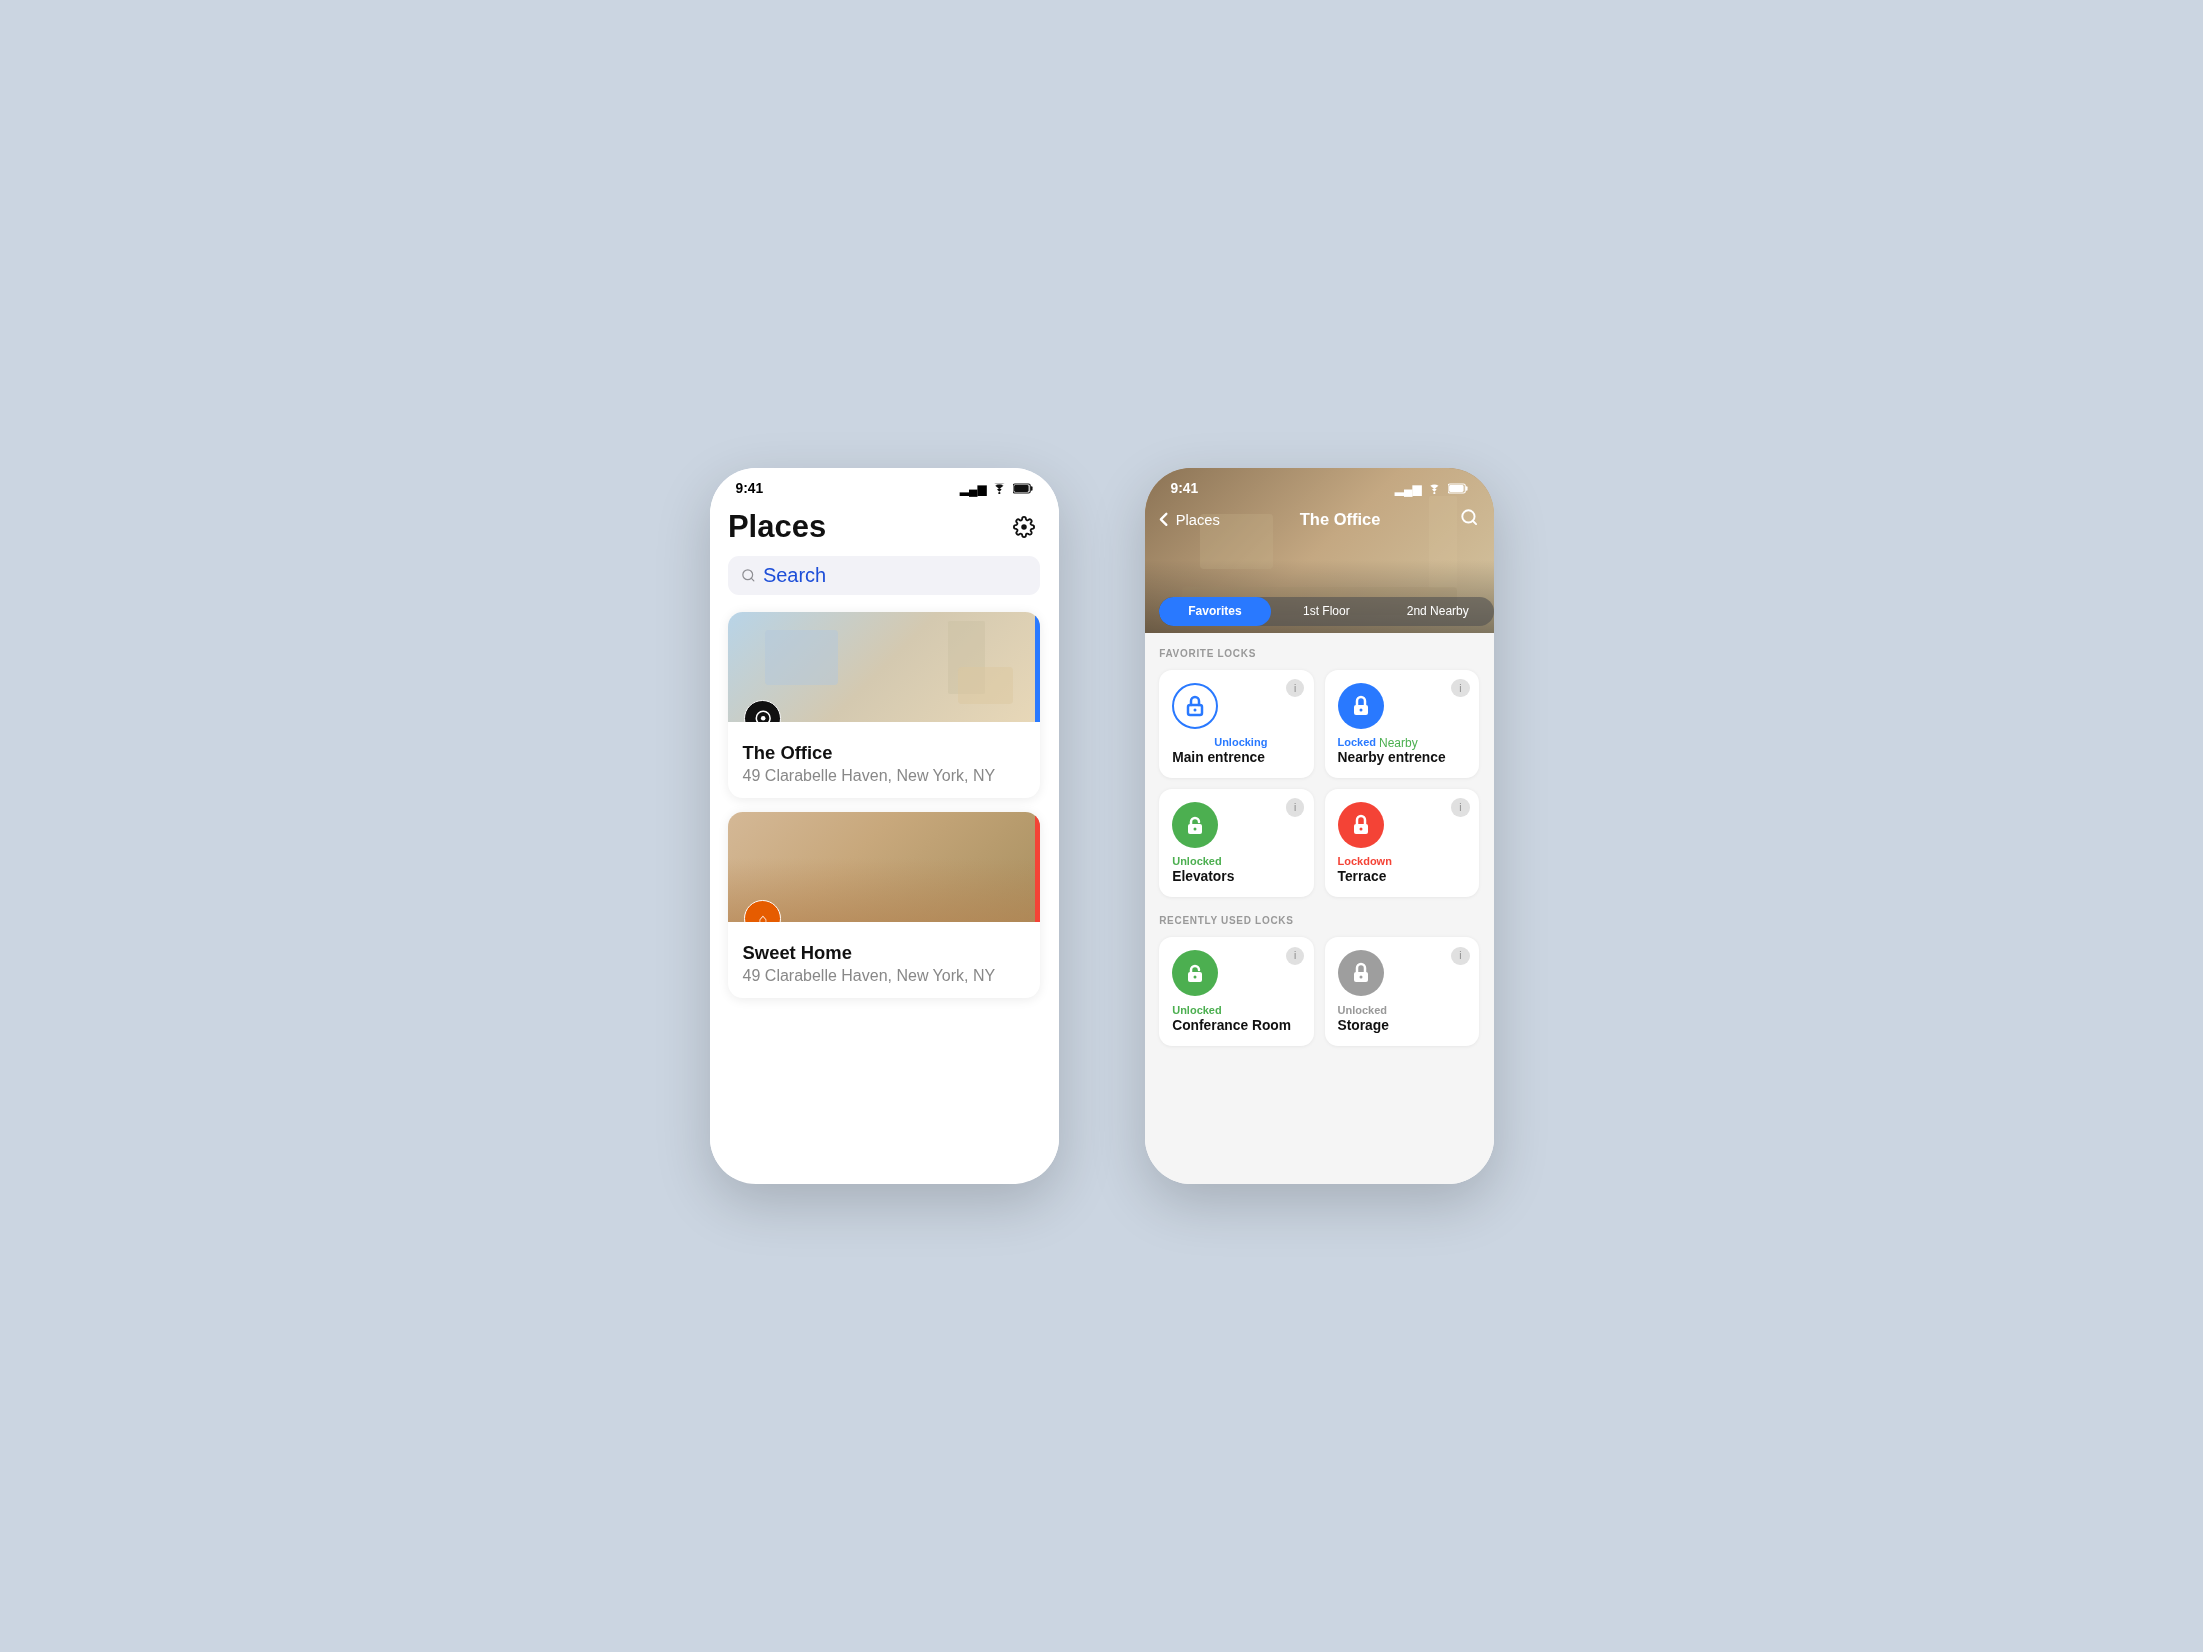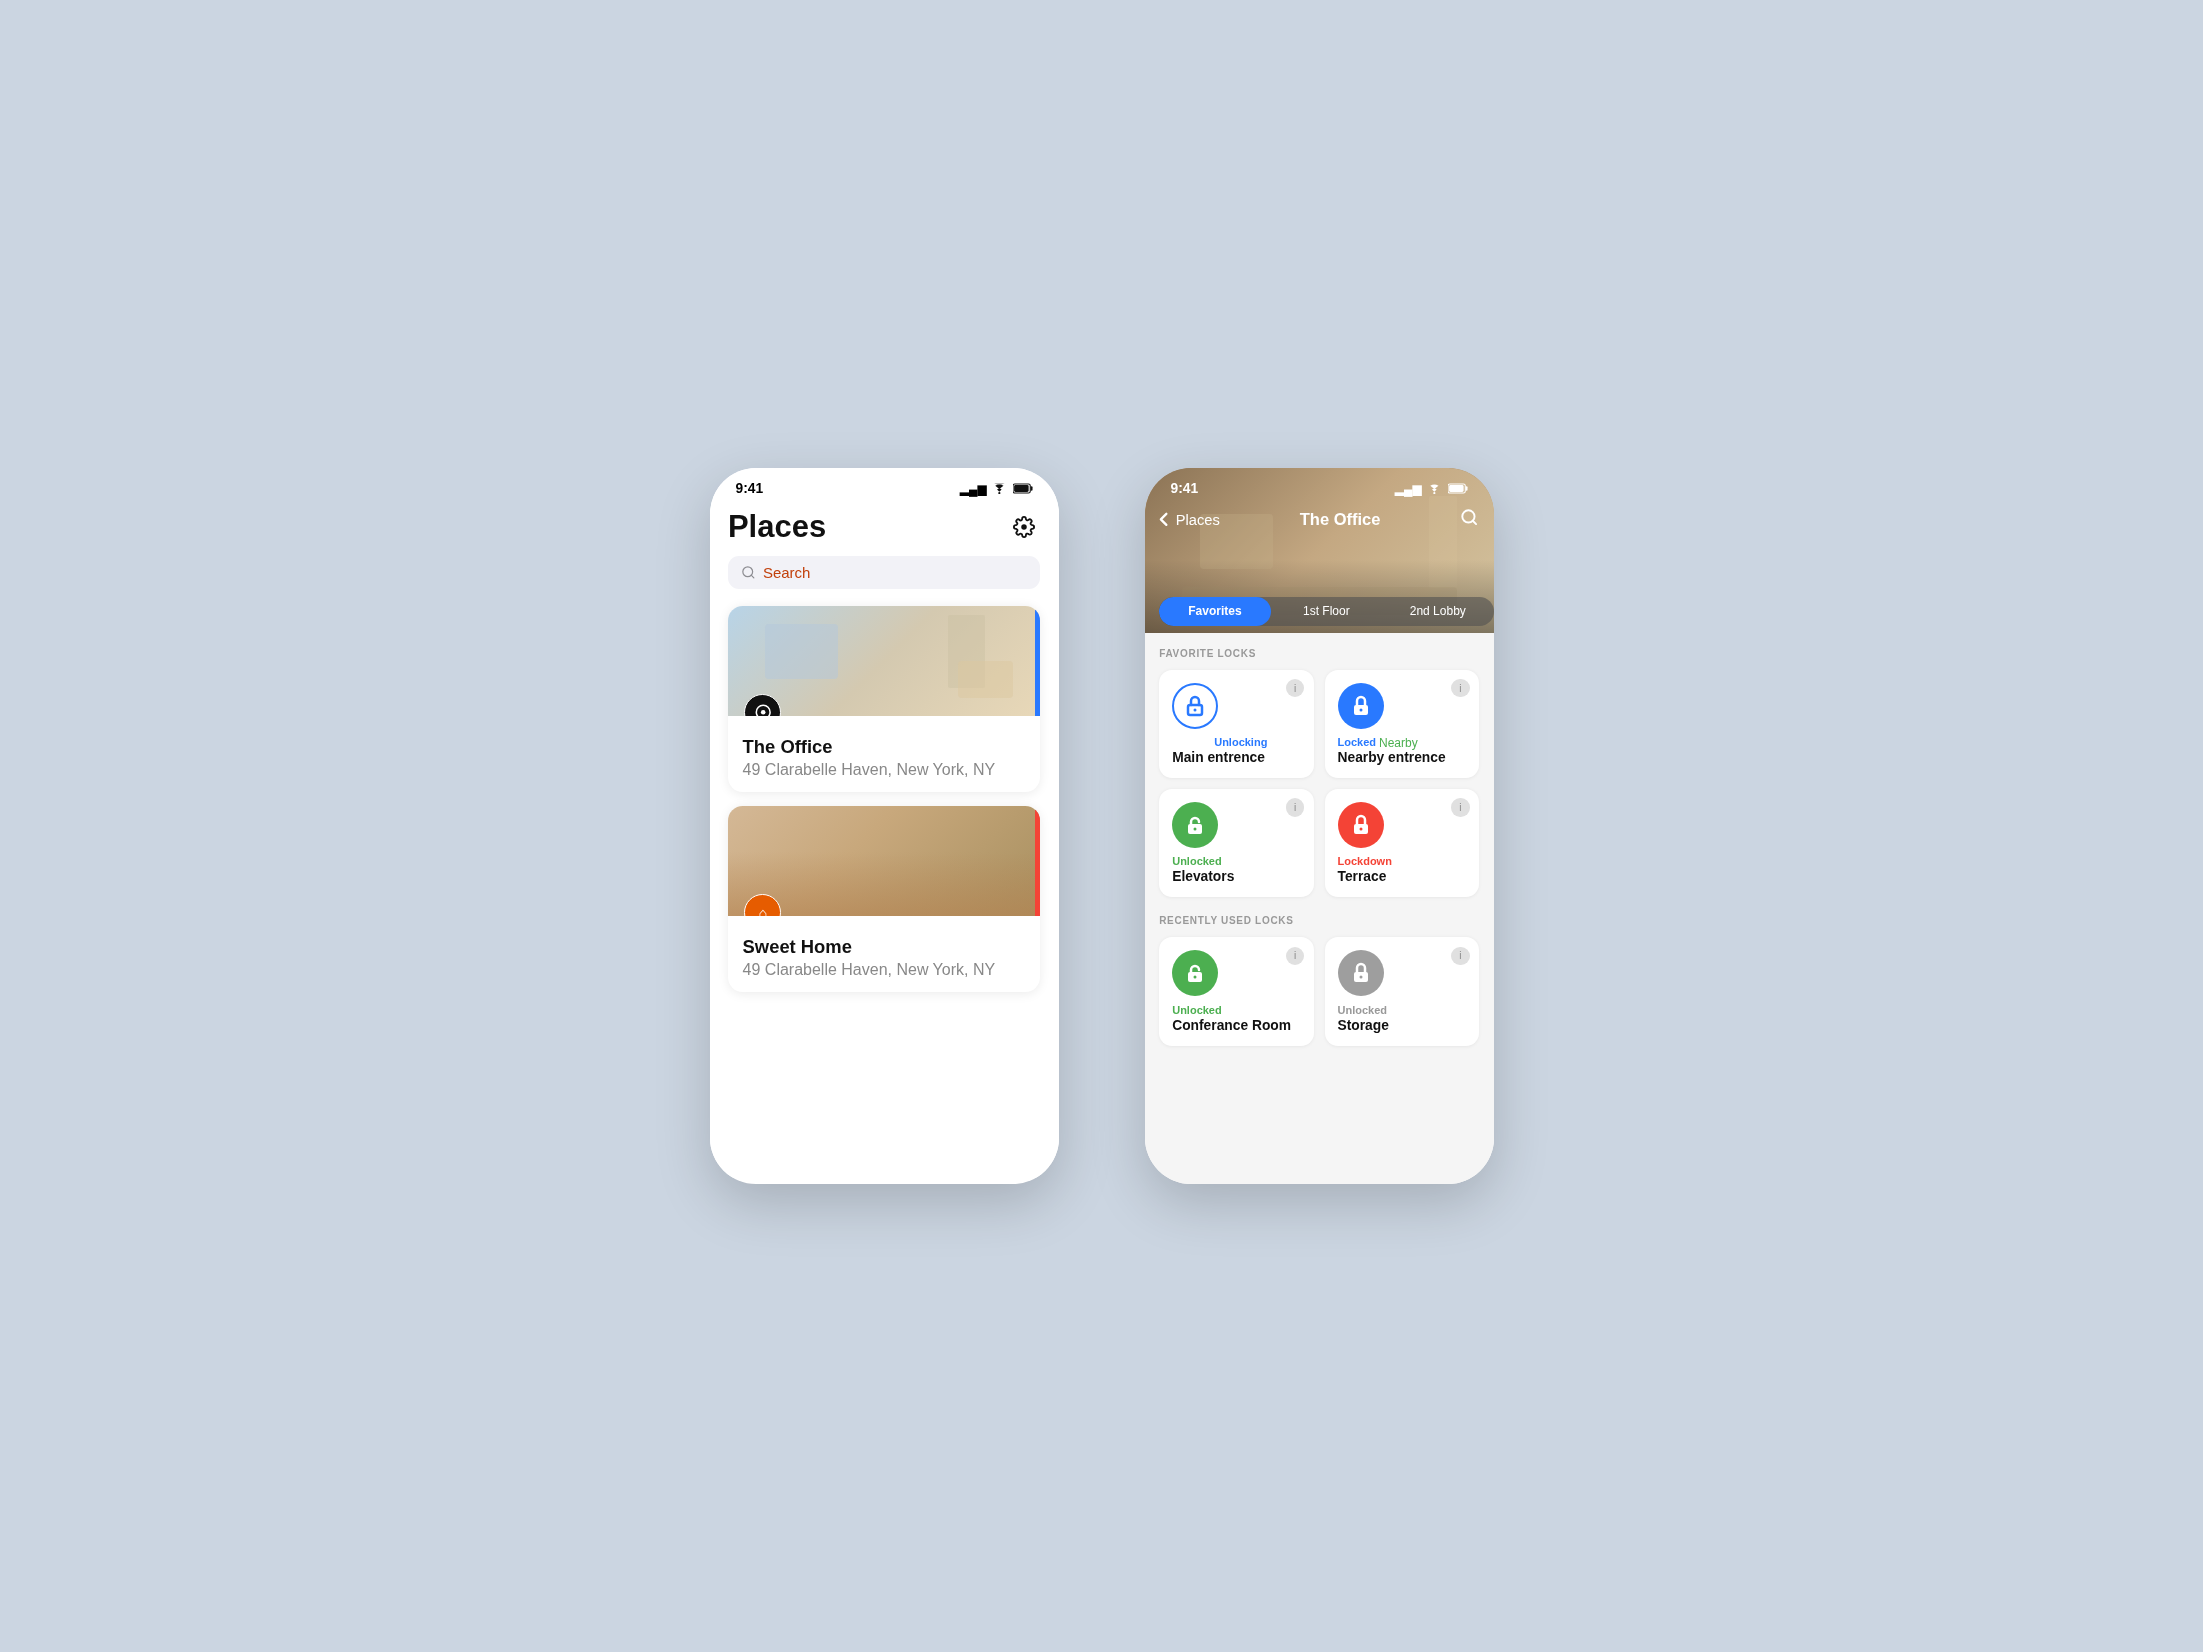--- a/index.html
+++ b/index.html
@@ -346,21 +346,21 @@
             <path d="M19.4 15a1.65 1.65 0 00.33 1.82l.06.06a2 2 0 010 2.83 2 2 0 01-2.83 0l-.06-.06a1.65 1.65 0 00-1.82-.33 1.65 1.65 0 00-1 1.51V21a2 2 0 01-4 0v-.09A1.65 1.65 0 009 19.4a1.65 1.65 0 00-1.82.33l-.06.06a2 2 0 01-2.83-2.83l.06-.06A1.65 1.65 0 004.68 15a1.65 1.65 0 00-1.51-1H3a2 2 0 010-4h.09A1.65 1.65 0 004.6 9a1.65 1.65 0 00-.33-1.82l-.06-.06a2 2 0 012.83-2.83l.06.06A1.65 1.65 0 009 4.68a1.65 1.65 0 001-1.51V3a2 2 0 014 0v.09a1.65 1.65 0 001 1.51 1.65 1.65 0 001.82-.33l.06-.06a2 2 0 012.83 2.83l-.06.06A1.65 1.65 0 0019.4 9a1.65 1.65 0 001.51 1H21a2 2 0 010 4h-.09a1.65 1.65 0 00-1.51 1z" stroke="#111" stroke-width="2" stroke-linecap="round" stroke-linejoin="round"></path>
           </svg>
         </div>
       </div>
 
       <div class="search-bar">
         <svg width="14.7" height="14.7" viewBox="0 0 24 24" fill="none">
           <circle cx="11" cy="11" r="8" stroke="#8e8e93" stroke-width="2"></circle>
           <path d="M21 21l-4.35-4.35" stroke="#8e8e93" stroke-width="2" stroke-linecap="round"></path>
         </svg>
-        <span style="color:#c2410c; font-size:15px;">Search</span>
+        <span style="color:#1d4ed8; font-size:20px;">Search</span>
       </div>
 
       <div class="place-card">
         <div class="card-img-bg img-office">
 
           <div style="position:absolute;top:18.4px;left:37px;width:73px;height:55px;background:rgba(180,200,220,0.5);border-radius:3.7px;"></div>
           <div style="position:absolute;top:9.2px;right:55px;width:37px;height:73px;background:rgba(200,190,160,0.4);border-radius:1.8px;"></div>
           <div style="position:absolute;bottom:18.4px;right:27.5px;width:55px;height:37px;background:rgba(220,200,160,0.5);border-radius:3.7px;"></div>
           <div class="card-accent" style="background:#2979ff;"></div>
           <div class="card-icon" style="background:#111; bottom:-14.7px;">
@@ -433,21 +433,21 @@
           <svg width="18.4" height="18.4" viewBox="0 0 24 24" fill="none">
             <circle cx="11" cy="11" r="8" stroke="white" stroke-width="2.5"></circle>
             <path d="M21 21l-4.35-4.35" stroke="white" stroke-width="2.5" stroke-linecap="round"></path>
           </svg>
         </div>
       </div>
 
       <div class="tab-bar">
         <div class="tab-item active">Favorites</div>
         <div class="tab-item">1st Floor</div>
-        <div class="tab-item">2nd Lobby</div>
+        <div class="tab-item">2nd Nearby</div>
       </div>
     </div>
 
     <div class="right-body">
 
       <div class="section-label">FAVORITE LOCKS</div>
       <div class="lock-grid">
 
         <div class="lock-card">
           <div class="lock-info-btn">i</div>

